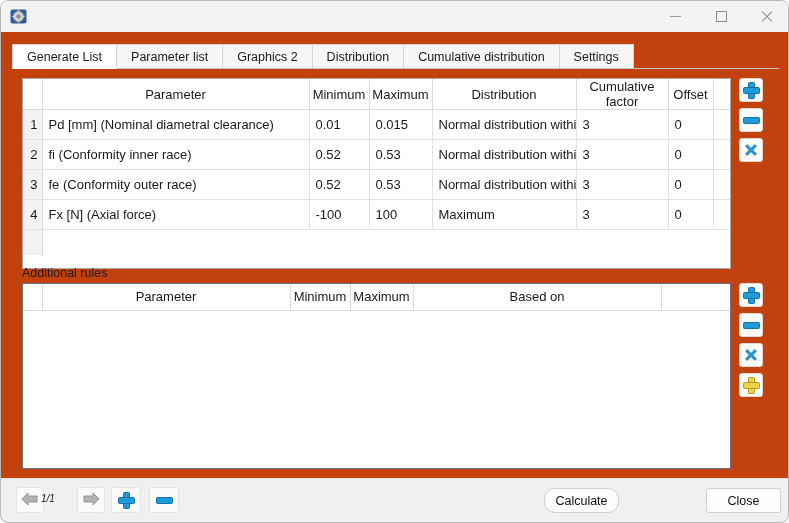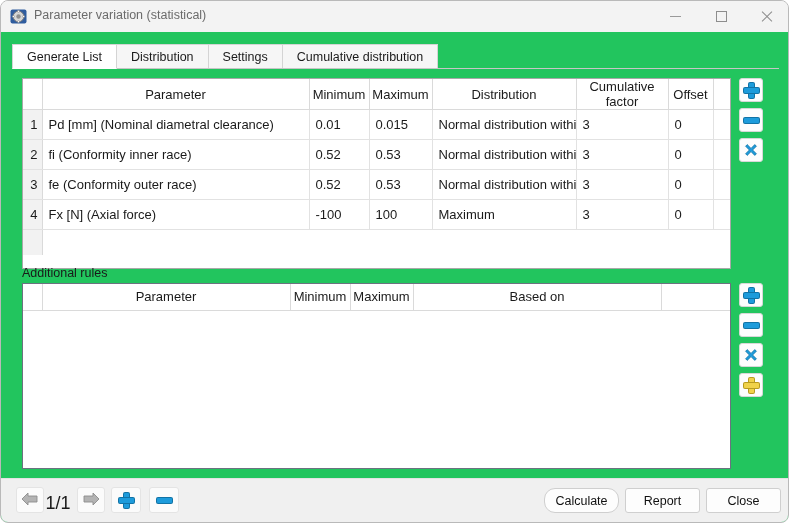--- a/index.html
+++ b/index.html
@@ -84,21 +84,21 @@
   }
   .gl-close::before { transform: rotate(45deg); }
   .gl-close::after { transform: rotate(-45deg); }
 
   
   .client {
     position: absolute;
     left: 0; top: 31px;
     width: 789px;
     height: 492px;
-    background: #22c55e;
+    background: #c2410c;
   }
 
   
   .tabstrip {
     position: absolute;
     left: 11px; top: 12px;
     height: 25px;
     display: flex;
     align-items: flex-end;
   }
@@ -264,23 +264,23 @@
     border-radius: 3px;
     background: #fbfbfb;
     display: flex;
     align-items: center;
     justify-content: center;
   }
   .page-label {
     position: absolute;
     left: 40px; top: 14px;
     width: 34px;
-    text-align: center;
-    font-size: 18px;
+    font-size: 10px;
     color: #1a1a1a;
+    font-style: italic;
   }
   .dlgbtn {
     position: absolute;
     top: 9px;
     height: 25px;
     box-sizing: border-box;
     border: 1px solid #cfcfcf;
     border-radius: 3px;
     background: #fdfdfd;
     font-size: 12.5px;
@@ -301,21 +301,20 @@
       <svg width="17" height="17" viewBox="0 0 17 17">
         <rect x="0.5" y="1.5" width="16" height="14" rx="2" fill="#2f5c9e"></rect>
         <circle cx="8.5" cy="8.5" r="5.3" fill="#d7d7d7" stroke="#7a7a7a" stroke-width="1"></circle>
         <circle cx="8.5" cy="8.5" r="2.2" fill="#8e8e8e"></circle>
         <circle cx="8.5" cy="3.4" r="1.05" fill="#ffffff" stroke="#7a7a7a" stroke-width="0.5"></circle>
         <circle cx="8.5" cy="13.6" r="1.05" fill="#ffffff" stroke="#7a7a7a" stroke-width="0.5"></circle>
         <circle cx="3.4" cy="8.5" r="1.05" fill="#ffffff" stroke="#7a7a7a" stroke-width="0.5"></circle>
         <circle cx="13.6" cy="8.5" r="1.05" fill="#ffffff" stroke="#7a7a7a" stroke-width="0.5"></circle>
       </svg>
     </span>
-    <span class="title-text">Parameter variation (statistical)</span>
 
     <div class="winbtn winbtn-min">
       <span class="gl-min"></span>
     </div>
     <div class="winbtn winbtn-max">
       <span class="gl-max"></span>
     </div>
     <div class="winbtn winbtn-close">
       <span class="gl-close"></span>
     </div>
@@ -323,27 +322,33 @@
 
   <div class="client">
 
     <div class="tab-underline"></div>
 
     <div class="tabstrip">
       <div class="tab active">
         <span>Generate List</span>
       </div>
       <div class="tab">
+        <span>Parameter list</span>
+      </div>
+      <div class="tab">
+        <span>Graphics 2</span>
+      </div>
+      <div class="tab">
         <span>Distribution</span>
+      </div>
+      <div class="tab">
+        <span>Cumulative distribution</span>
       </div>
       <div class="tab">
         <span>Settings</span>
-      </div>
-      <div class="tab">
-        <span>Cumulative distribution</span>
       </div>
     </div>
 
     <div class="grid grid-main">
       <table class="gt">
         <colgroup>
           <col style="width:19px">
           <col style="width:267px">
           <col style="width:60px">
           <col style="width:63px">
@@ -497,18 +502,17 @@
 
       <div class="navbtn" style="left:110px; width:30px;">
         <span class="ic-plus"></span>
       </div>
 
       <div class="navbtn" style="left:148px; width:30px;">
         <span class="ic-minus"></span>
       </div>
 
       <div class="dlgbtn" style="left:543px; width:75px;border-radius:11px;">Calculate</div>
-      <div class="dlgbtn" style="left:624px; width:75px;">Report</div>
       <div class="dlgbtn" style="left:705px; width:75px;">Close</div>
 
     </div>
   </div>
 </div>
 
 </body></html>

